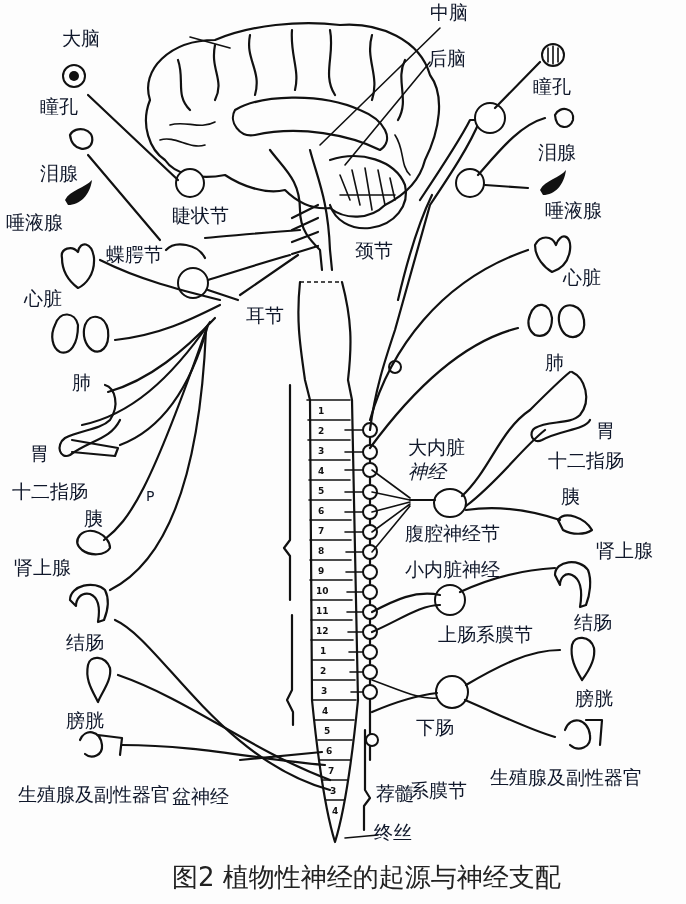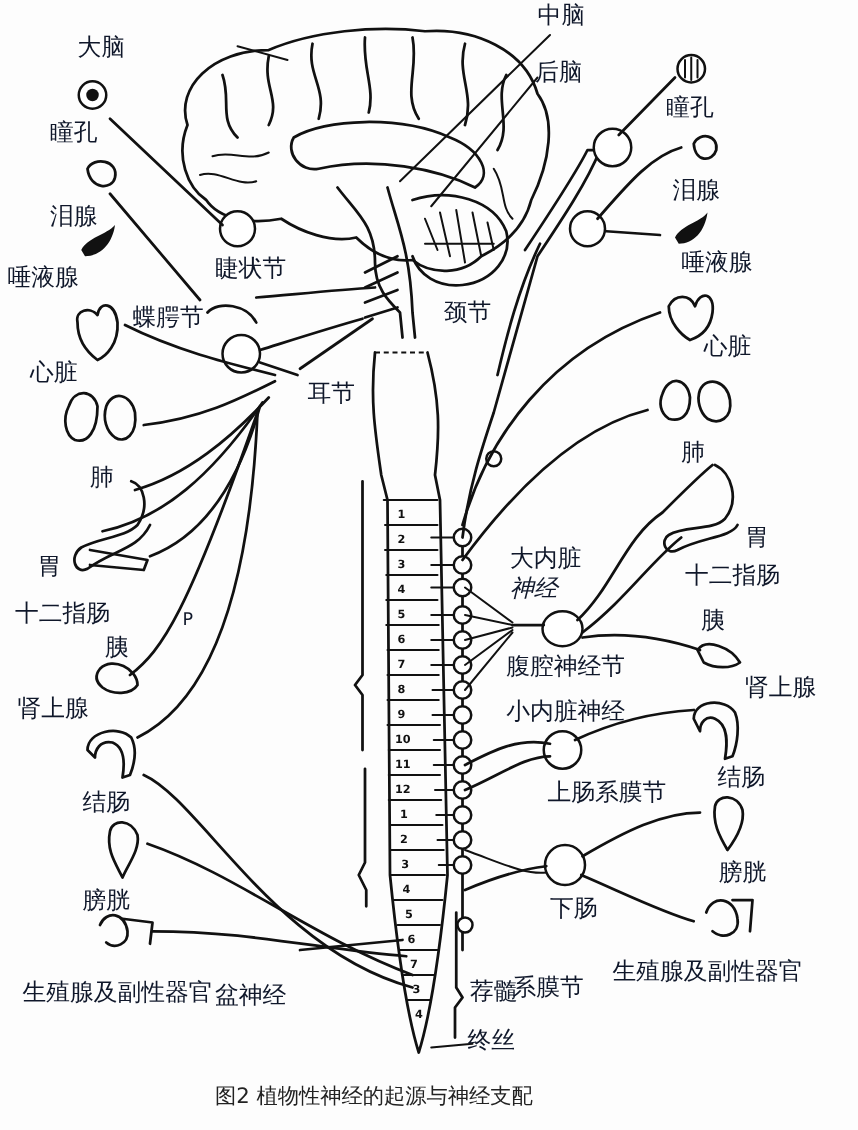--- a/index.html
+++ b/index.html
@@ -1,20 +1,20 @@
 <!DOCTYPE html>
 <html><head>
 <meta charset="utf-8">
 <style>
   html,body{margin:0;padding:0;background:#fdfdfd;}
   #canvas{position:relative;width:686px;height:904px;overflow:hidden;background:#fdfdfd;
     font-family:"DejaVu Sans","Liberation Sans",sans-serif;color:#111;}
   svg{position:absolute;left:0;top:0;}
   .lbl{position:absolute;font-size:19px;line-height:21px;white-space:nowrap;color:#0f172a;}
-  .cap{position:absolute;font-size:17px;line-height:22px;white-space:nowrap;color:#222;}
+  .cap{position:absolute;font-size:26px;line-height:22px;white-space:nowrap;color:#222;}
   .seg{font-family:"DejaVu Sans",sans-serif;font-size:9px;fill:#111;font-weight:bold;}
   .s{fill:none;stroke:#111;stroke-width:2.2;stroke-linecap:round;stroke-linejoin:round;}
   .t{fill:none;stroke:#111;stroke-width:1.6;stroke-linecap:round;}
   .d{fill:none;stroke:#111;stroke-width:1.6;stroke-dasharray:4 3;}
   .o{fill:#fff;stroke:#111;stroke-width:2;}
   .f{fill:#111;stroke:none;}
 </style>
 </head>
 <body>
 
@@ -232,21 +232,21 @@
 <span class="lbl" style="left:246px;top:305px;">耳节</span>
 <span class="lbl" style="left:146px;top:486px;font-size:14px;">P</span>
 <span class="lbl" style="left:172px;top:756px;margin-top:30px;">盆神经</span>
 
 <span class="lbl" style="left:355px;top:240px;">颈节</span>
 <span class="lbl" style="left:408px;top:437px;">大内脏</span>
 <span class="lbl" style="left:408px;top:461px;font-style:italic;">神经</span>
 <span class="lbl" style="left:405px;top:523px;">腹腔神经节</span>
 <span class="lbl" style="left:405px;top:543px;margin-top:16px;">小内脏神经</span>
 <span class="lbl" style="left:438px;top:624px;">上肠系膜节</span>
-<span class="lbl" style="left:440px;top:717px;">下肠</span>
+<span class="lbl" style="left:416px;top:717px;">下肠</span>
 <span class="lbl" style="left:410px;top:780px;">系膜节</span>
 
 <span class="lbl" style="left:533px;top:76px;">瞳孔</span>
 <span class="lbl" style="left:538px;top:142px;">泪腺</span>
 <span class="lbl" style="left:545px;top:200px;">唾液腺</span>
 <span class="lbl" style="left:563px;top:267px;">心脏</span>
 <span class="lbl" style="left:545px;top:352px;">肺</span>
 <span class="lbl" style="left:596px;top:420px;">胃</span>
 <span class="lbl" style="left:548px;top:450px;">十二指肠</span>
 <span class="lbl" style="left:561px;top:486px;">胰</span>

